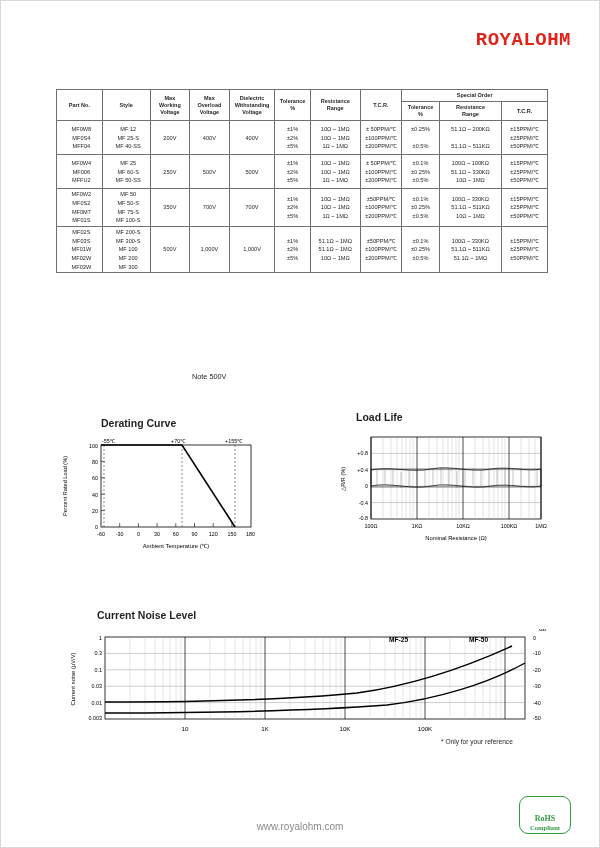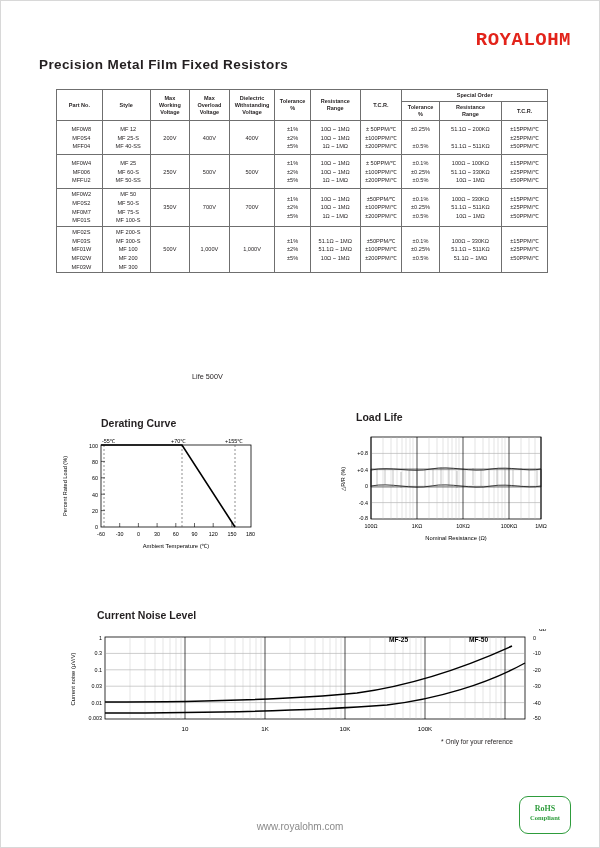--- a/index.html
+++ b/index.html
@@ -84,33 +84,32 @@
   .footer-url {
     position:absolute; left:0; right:0; top:820px;
     text-align:center; font-size:10px; color:#8a8a8a;
   }
   .rohs {
     position:absolute; right:28px; top:795px;
     width:52px; height:38px;
     border:1.6px solid #2e9c3c; border-radius:9px;
     color:#2e9c3c; text-align:center;
     font-size:8px; font-weight:bold;
-    padding-top:7px; line-height:1.25;
+    padding-top:17px; line-height:1.25;
     font-family:"Liberation Serif", serif;
   }
   .rohs .r2 { font-size:6.6px; }
 </style>
 </head>
 <body>
 
 <div class="page">
 
   <div class="brand">ROYALOHM</div>
 
-  <div class="doc-title">Precision Metal Film Fixed Resistors</div>
 
   <div class="tbl-wrap">
     <table class="spec">
       <thead>
         <tr>
           <th rowspan="2" style="width:44px" class="mc">Part No.</th>
           <th rowspan="2" style="width:46px" class="mc">Style</th>
           <th rowspan="2" style="width:38px" class="mc">Max
 Working
 Voltage</th>
@@ -256,21 +255,21 @@
 51.1Ω ~ 1MΩ</td>
           <td class="mc bluetxt">±15PPM/℃
 ±25PPM/℃
 ±50PPM/℃</td>
         </tr>
       </tbody>
     </table>
   </div>
 
   <div class="note">
-    <div class="l2">Life          500V</div>
+    <div class="l2">Note          500V</div>
   </div>
 
   <div id="derating">
     <div class="chart-title">Derating Curve</div>
     <svg width="220" height="130" viewBox="0 0 220 130" style="position:absolute;left:0;top:18px">
 
       <rect x="48" y="10" width="150" height="82" fill="#ffffff" stroke="#000" stroke-width="0.8"></rect>
 
       <g font-size="5.4" font-family="Liberation Sans, sans-serif" fill="#000">
         <text x="45" y="12.5" text-anchor="end">100</text>

